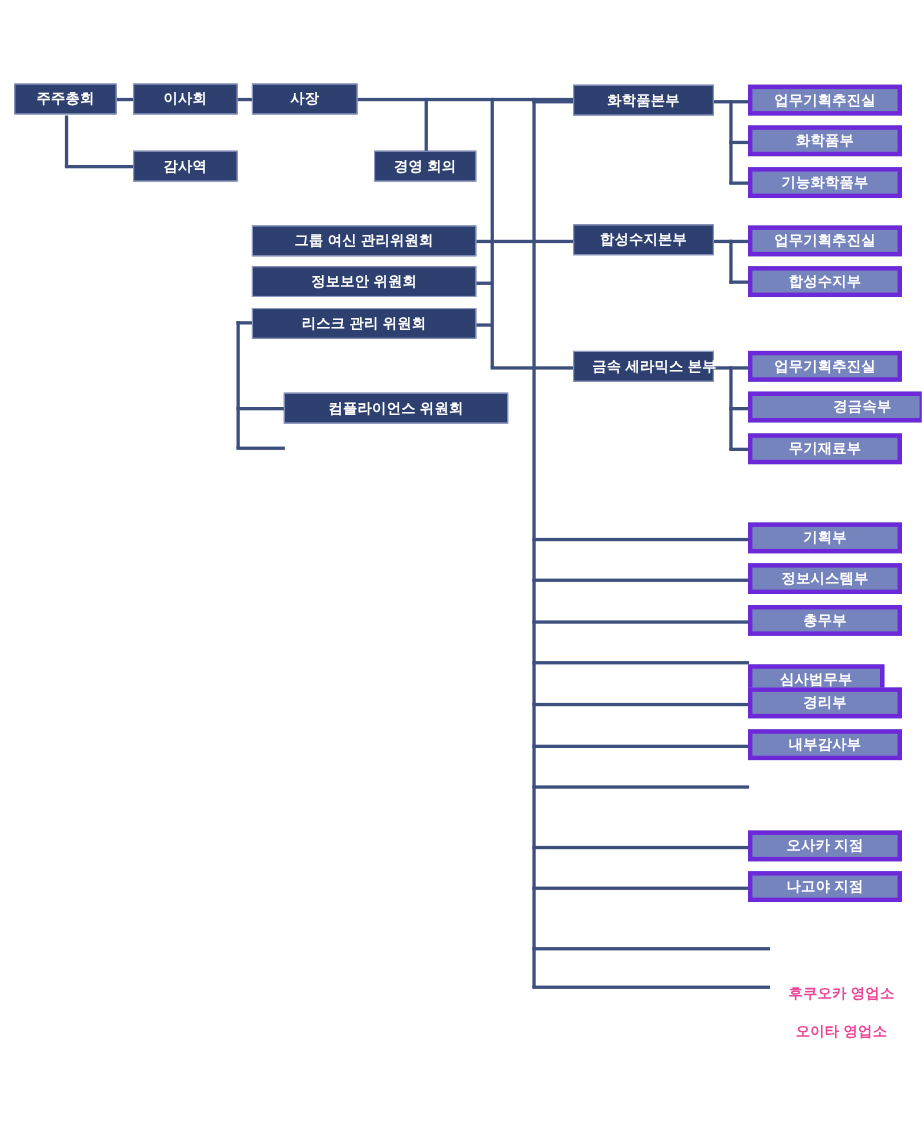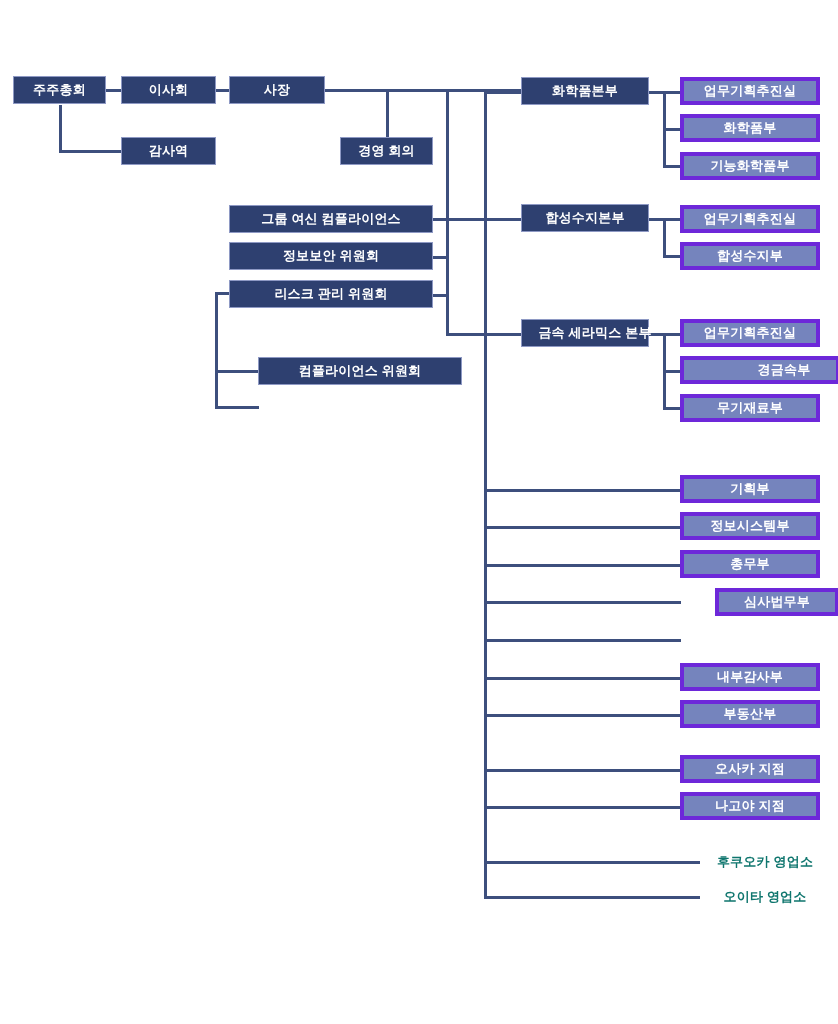--- a/index.html
+++ b/index.html
@@ -41,22 +41,23 @@
     background:#2e4070;
     border:1px solid #8e99c4;
   }
   .node.light{
     background:#7584bd;
     border:4px solid #6d28d9;
   }
   .node.plain{
     background:transparent;
     border:none;
-    color:#0f766e;
+    color:#ec4899;
     font-weight:bold;
+    margin-top:41px;
   }
 </style>
 </head>
 <body>
 
 <div id="chart">
 
   <div class="ln h" style="left:106px;  top:89px;  width:16px;"></div>
 
   <div class="ln h" style="left:216px;  top:89px;  width:14px;"></div>
@@ -121,21 +122,21 @@
   <div class="node dark" style="left:13px;  top:76px;  width:93px;  height:28px;">주주총회</div>
 
   <div class="node dark" style="left:121px; top:76px;  width:95px;  height:28px;">이사회</div>
 
   <div class="node dark" style="left:229px; top:76px;  width:96px;  height:28px;">사장</div>
 
   <div class="node dark" style="left:121px; top:137px; width:95px;  height:28px;">감사역</div>
 
   <div class="node dark" style="left:340px; top:137px; width:93px;  height:28px;">경영 회의</div>
 
-  <div class="node dark" style="left:229px; top:205px; width:204px; height:28px;">그룹 여신 컴플라이언스</div>
+  <div class="node dark" style="left:229px; top:205px; width:204px; height:28px;">그룹 여신 관리위원회</div>
 
   <div class="node dark" style="left:229px; top:242px; width:204px; height:28px;">정보보안 위원회</div>
 
   <div class="node dark" style="left:229px; top:280px; width:204px; height:28px;">리스크 관리 위원회</div>
 
   <div class="node dark" style="left:258px; top:357px; width:204px; height:28px;">컴플라이언스 위원회</div>
 
 
   <div class="node dark" style="left:521px; top:77px;  width:128px; height:28px;">화학품본부</div>
 
@@ -150,23 +151,23 @@
   <div class="node light" style="left:680px; top:205px; width:140px; height:28px;">업무기획추진실</div>
   <div class="node light" style="left:680px; top:242px; width:140px; height:28px;">합성수지부</div>
 
   <div class="node light" style="left:680px; top:319px; width:140px; height:28px;">업무기획추진실</div>
   <div class="node light" style="left:680px; top:356px; width:160px; height:28px;padding-left:48px;">경금속부</div>
   <div class="node light" style="left:680px; top:394px; width:140px; height:28px;">무기재료부</div>
 
   <div class="node light" style="left:680px; top:475px; width:140px; height:28px;">기획부</div>
   <div class="node light" style="left:680px; top:512px; width:140px; height:28px;">정보시스템부</div>
   <div class="node light" style="left:680px; top:550px; width:140px; height:28px;">총무부</div>
-  <div class="node light" style="left:680px; top:588px; width:124px; height:28px;margin-left:35px;">심사법무부</div>
+  <div class="node light" style="left:680px; top:604px; width:124px; height:28px;">심사법무부</div>
+  <div class="node light" style="left:680px; top:625px; width:140px; height:28px;">경리부</div>
   <div class="node light" style="left:680px; top:663px; width:140px; height:28px;">내부감사부</div>
-  <div class="node light" style="left:680px; top:700px; width:140px; height:28px;">부동산부</div>
 
   <div class="node light" style="left:680px; top:755px; width:140px; height:28px;">오사카 지점</div>
   <div class="node light" style="left:680px; top:792px; width:140px; height:28px;">나고야 지점</div>
 
   <div class="node plain" style="left:700px; top:848px; width:130px; height:28px;">후쿠오카 영업소</div>
   <div class="node plain" style="left:700px; top:883px; width:130px; height:28px;">오이타 영업소</div>
 
 </div>
 
 </body></html>

